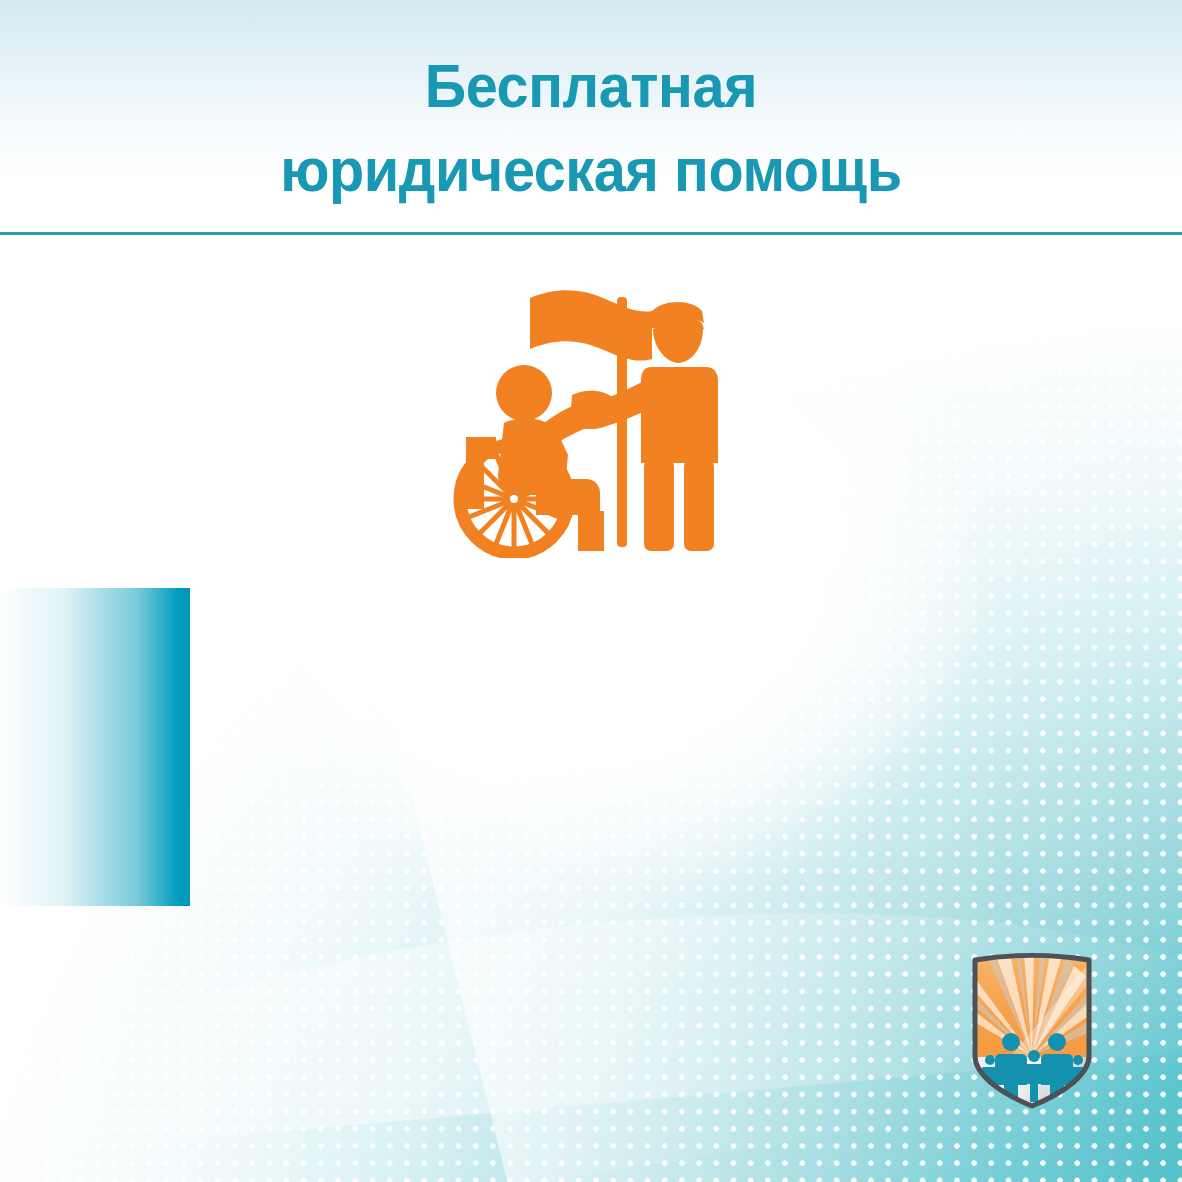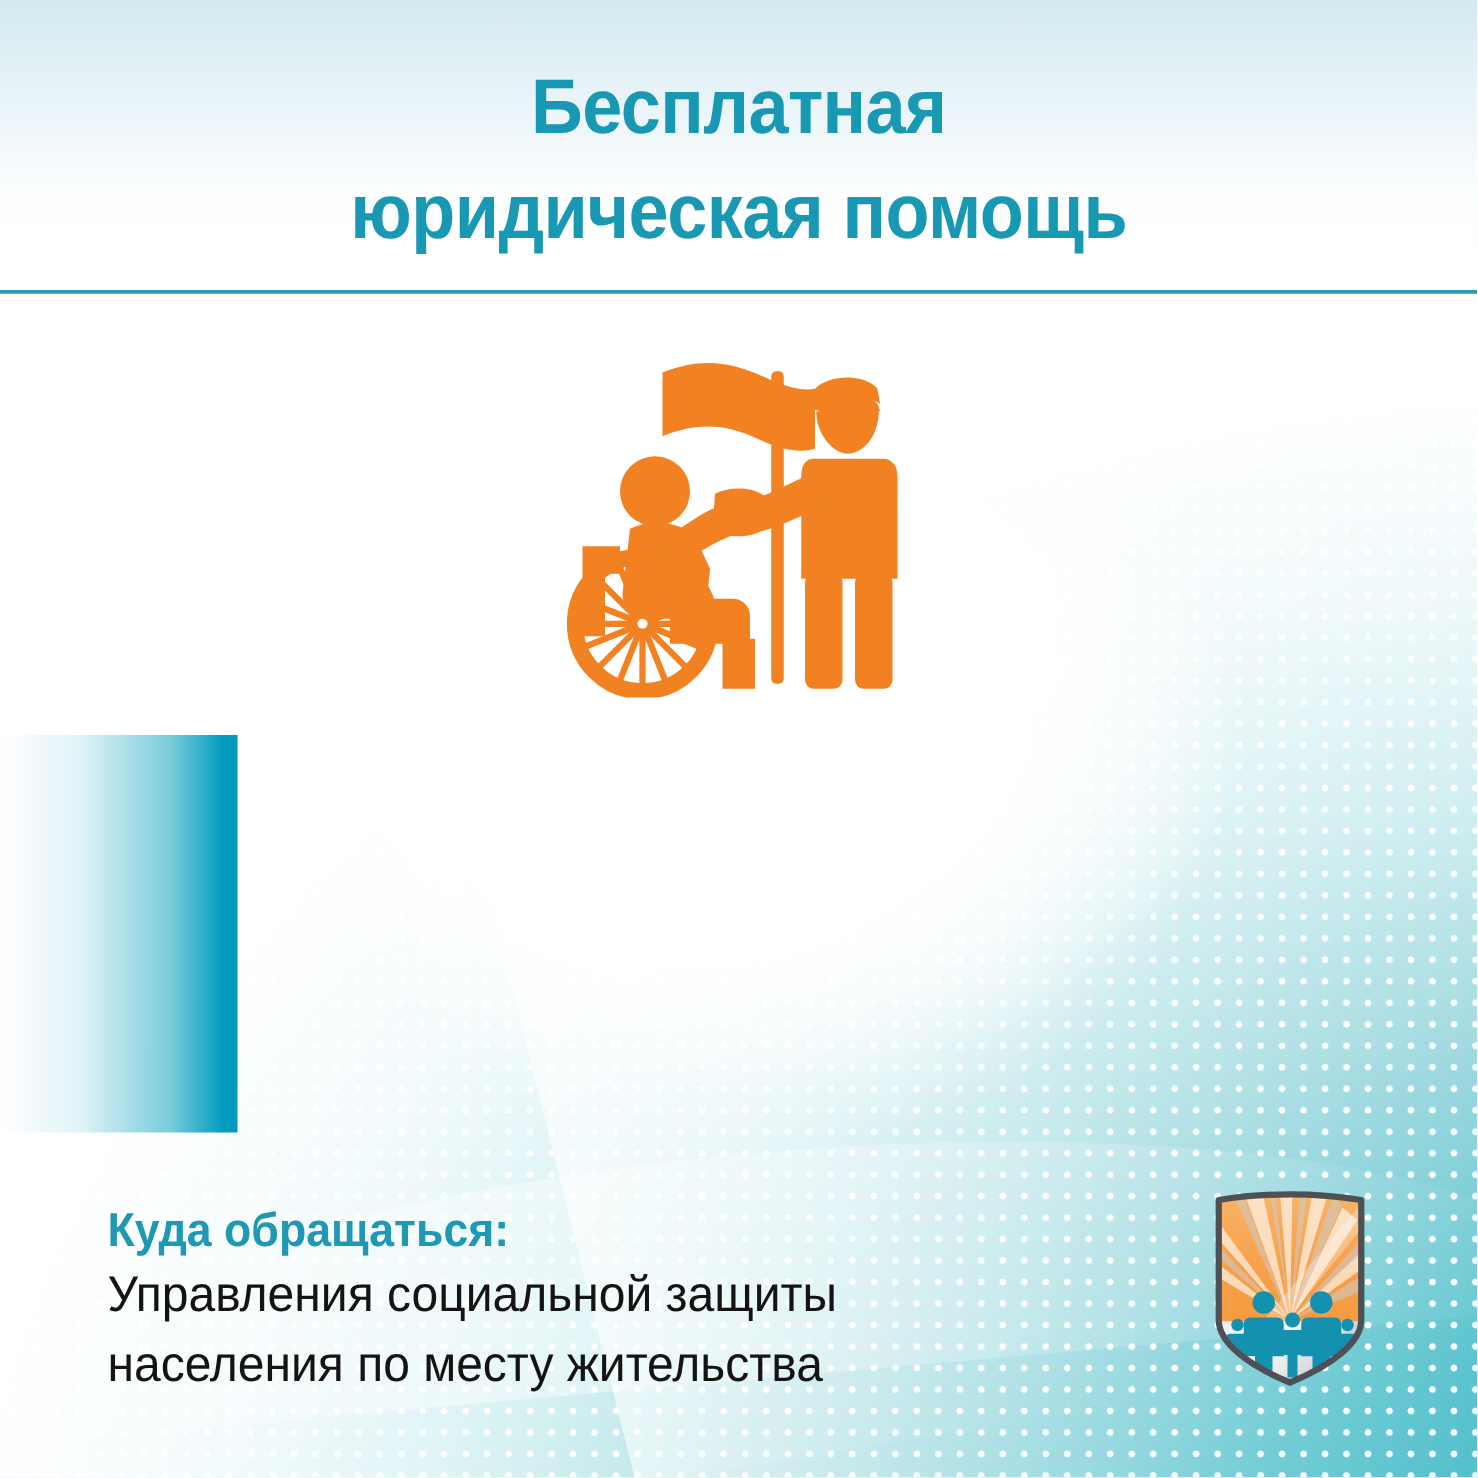--- a/index.html
+++ b/index.html
@@ -274,25 +274,20 @@
           <line x1="62" y1="216" x2="17" y2="234"></line>
           <line x1="62" y1="216" x2="107" y2="198"></line>
         </g>
         <circle cx="62" cy="216" r="9"></circle>
         <circle cx="62" cy="216" r="4" fill="#ffffff"></circle>
       </g>
     </svg>
   </div>
 
 
-  <div class="contact">
-    <span class="contact-heading">Куда обращаться:</span>
-    <span class="contact-line">Управления социальной защиты</span>
-    <span class="contact-line">населения по месту жительства</span>
-  </div>
 
   <div class="shield-logo">
     <svg viewBox="0 0 132 158" width="132" height="158" aria-hidden="true">
       <defs>
         <clipPath id="shieldClip">
           <path d="M9 8 C 45 2, 87 2, 123 8 L 123 104 C 123 122, 100 140, 66 154 C 32 140, 9 122, 9 104 Z"></path>
         </clipPath>
         <linearGradient id="silverGrad" x1="0" y1="0" x2="1" y2="1">
           <stop offset="0%" stop-color="#b9bec2"></stop>
           <stop offset="34%" stop-color="#e8eaec"></stop>

